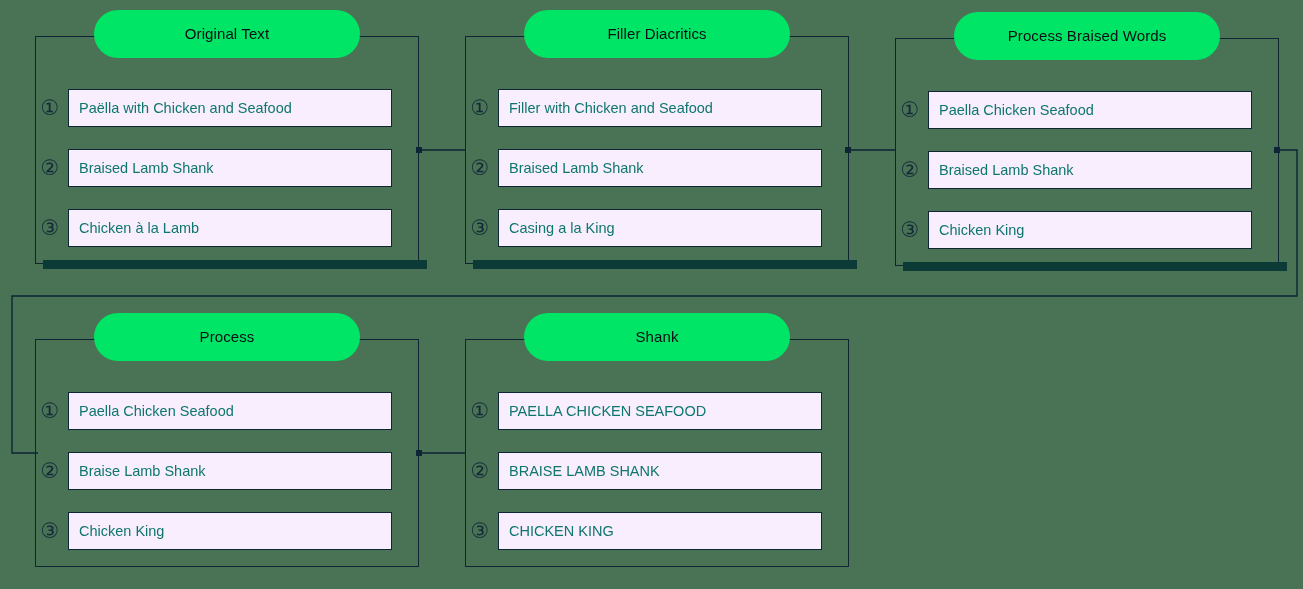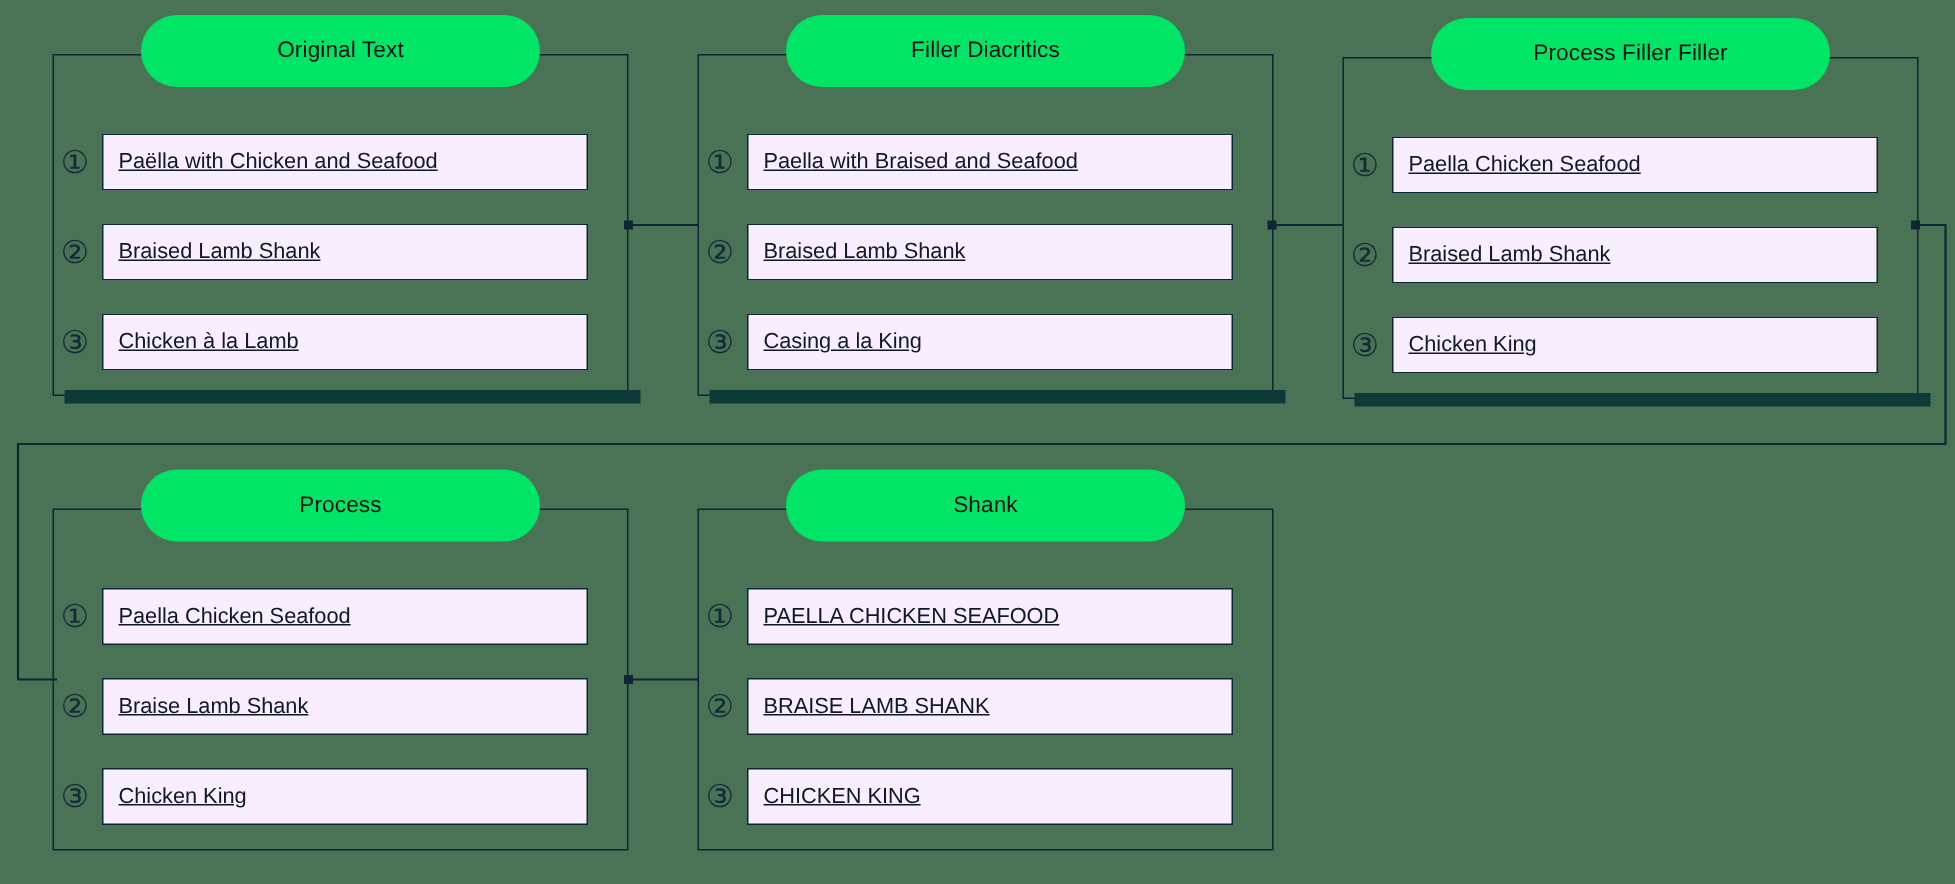--- a/index.html
+++ b/index.html
@@ -99,25 +99,24 @@
   }
   .item-box {
     flex: 1 1 auto;
     height: 100%;
     box-sizing: border-box;
     background: #f8eefd;
     border: 1.2px solid #0d2535;
     display: flex;
     align-items: center;
     padding: 0 10px;
-    color: #0f172a;
+    color: #0f766e;
     font-size: 14.5px;
     white-space: nowrap;
     overflow: hidden;
-    text-decoration: underline;
   }
 </style>
 </head>
 <body>
 
 <div id="canvas">
 
   <svg id="connectors" viewBox="0 0 1303 589" width="1303" height="589">
 
     <path d="M 417 150 L 464 150" stroke="#0d2535" stroke-width="1.4" fill="none"></path>
@@ -153,37 +152,37 @@
     </div>
   </div>
 
   <div class="card" style="left:463px; top:10px; width:384px;">
     <div class="card-frame" style="height:228px;"></div>
     <div class="card-shadowbar" style="top:250px;"></div>
     <div class="card-title">Filler Diacritics</div>
     <div class="items">
       <div class="item-row" style="top:53px; left:4px; right:27px;">
         <span class="badge">①</span>
-        <span class="item-box">Paella with Braised and Seafood</span>
+        <span class="item-box">Filler with Chicken and Seafood</span>
       </div>
       <div class="item-row" style="top:113px; left:4px; right:27px;">
         <span class="badge">②</span>
         <span class="item-box">Braised Lamb Shank</span>
       </div>
       <div class="item-row" style="top:173px; left:4px; right:27px;">
         <span class="badge">③</span>
         <span class="item-box">Casing a la King</span>
       </div>
     </div>
   </div>
 
   <div class="card" style="left:893px; top:12px; width:384px;">
     <div class="card-frame" style="height:228px;"></div>
     <div class="card-shadowbar" style="top:250px;"></div>
-    <div class="card-title">Process Filler Filler</div>
+    <div class="card-title">Process Braised Words</div>
     <div class="items">
       <div class="item-row" style="top:53px; left:4px; right:27px;">
         <span class="badge">①</span>
         <span class="item-box">Paella Chicken Seafood</span>
       </div>
       <div class="item-row" style="top:113px; left:4px; right:27px;">
         <span class="badge">②</span>
         <span class="item-box">Braised Lamb Shank</span>
       </div>
       <div class="item-row" style="top:173px; left:4px; right:27px;">

